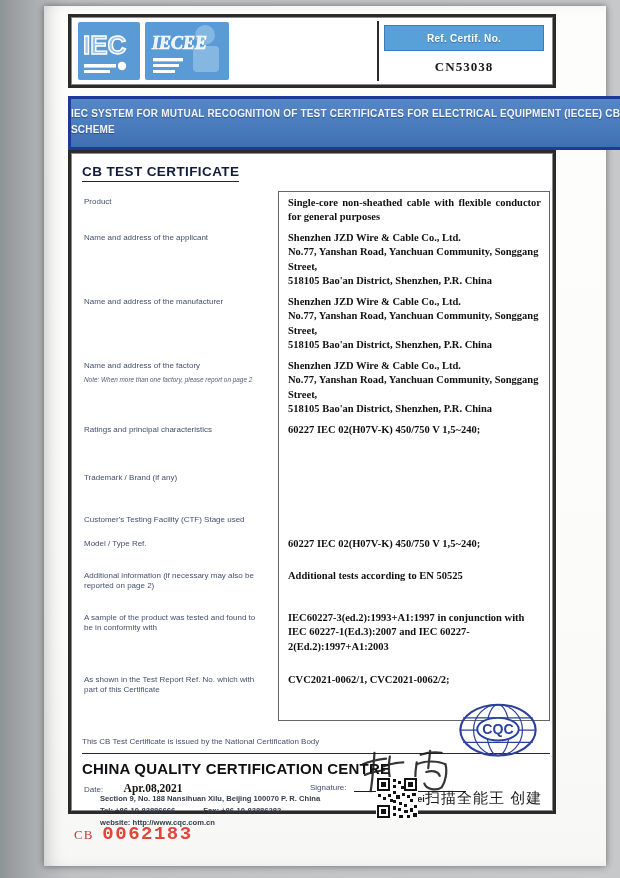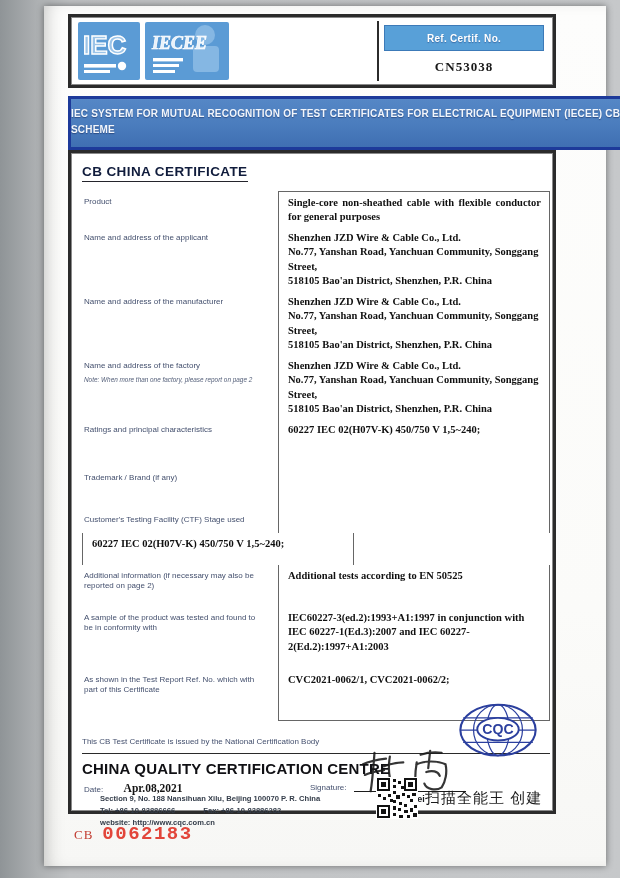--- a/index.html
+++ b/index.html
@@ -114,21 +114,21 @@
         <div class="ref-num">CN53038</div>
       </div>
     </div>
   </div>
 
   <div class="banner">IEC SYSTEM FOR MUTUAL RECOGNITION OF TEST CERTIFICATES FOR ELECTRICAL EQUIPMENT (IECEE) CB SCHEME</div>
 
   <div class="main-box dbl">
     <div class="dbl-inner">
       <div class="main-pad">
-        <div class="cert-title">CB CHINA CERTIFICATE</div>
+        <div class="cert-title">CB TEST CERTIFICATE</div>
 
         <div class="cert-table">
           <div class="row" style="min-height:31px">
             <div class="lbl">Product</div>
             <div class="val justify">
                 <span>Single-core non-sheathed cable with flexible conductor for general purposes</span>
               </div>
           </div>
           <div class="row" style="min-height:58px">
             <div class="lbl">Name and address of the applicant</div>
@@ -157,20 +157,21 @@
           </div>
           <div class="row" style="min-height:42px">
             <div class="lbl">Trademark / Brand (if any)</div>
             <div class="val"><span></span></div>
           </div>
           <div class="row" style="min-height:24px">
             <div class="lbl">Customer's Testing Facility (CTF) Stage used</div>
             <div class="val"><span></span></div>
           </div>
           <div class="row" style="min-height:32px">
+            <div class="lbl">Model / Type Ref.</div>
             <div class="val"><span>60227 IEC 02(H07V-K) 450/750 V 1,5~240;</span></div>
           </div>
           <div class="row" style="min-height:42px">
             <div class="lbl">Additional information (if necessary may also be reported on page 2)</div>
             <div class="val"><span>Additional tests according to EN 50525</span></div>
           </div>
           <div class="row" style="min-height:62px">
             <div class="lbl">A sample of the product was tested and found to be in conformity with</div>
             <div class="val"><span>IEC60227-3(ed.2):1993+A1:1997 in conjunction with IEC 60227-1(Ed.3):2007 and IEC 60227-2(Ed.2):1997+A1:2003</span></div>
           </div>

